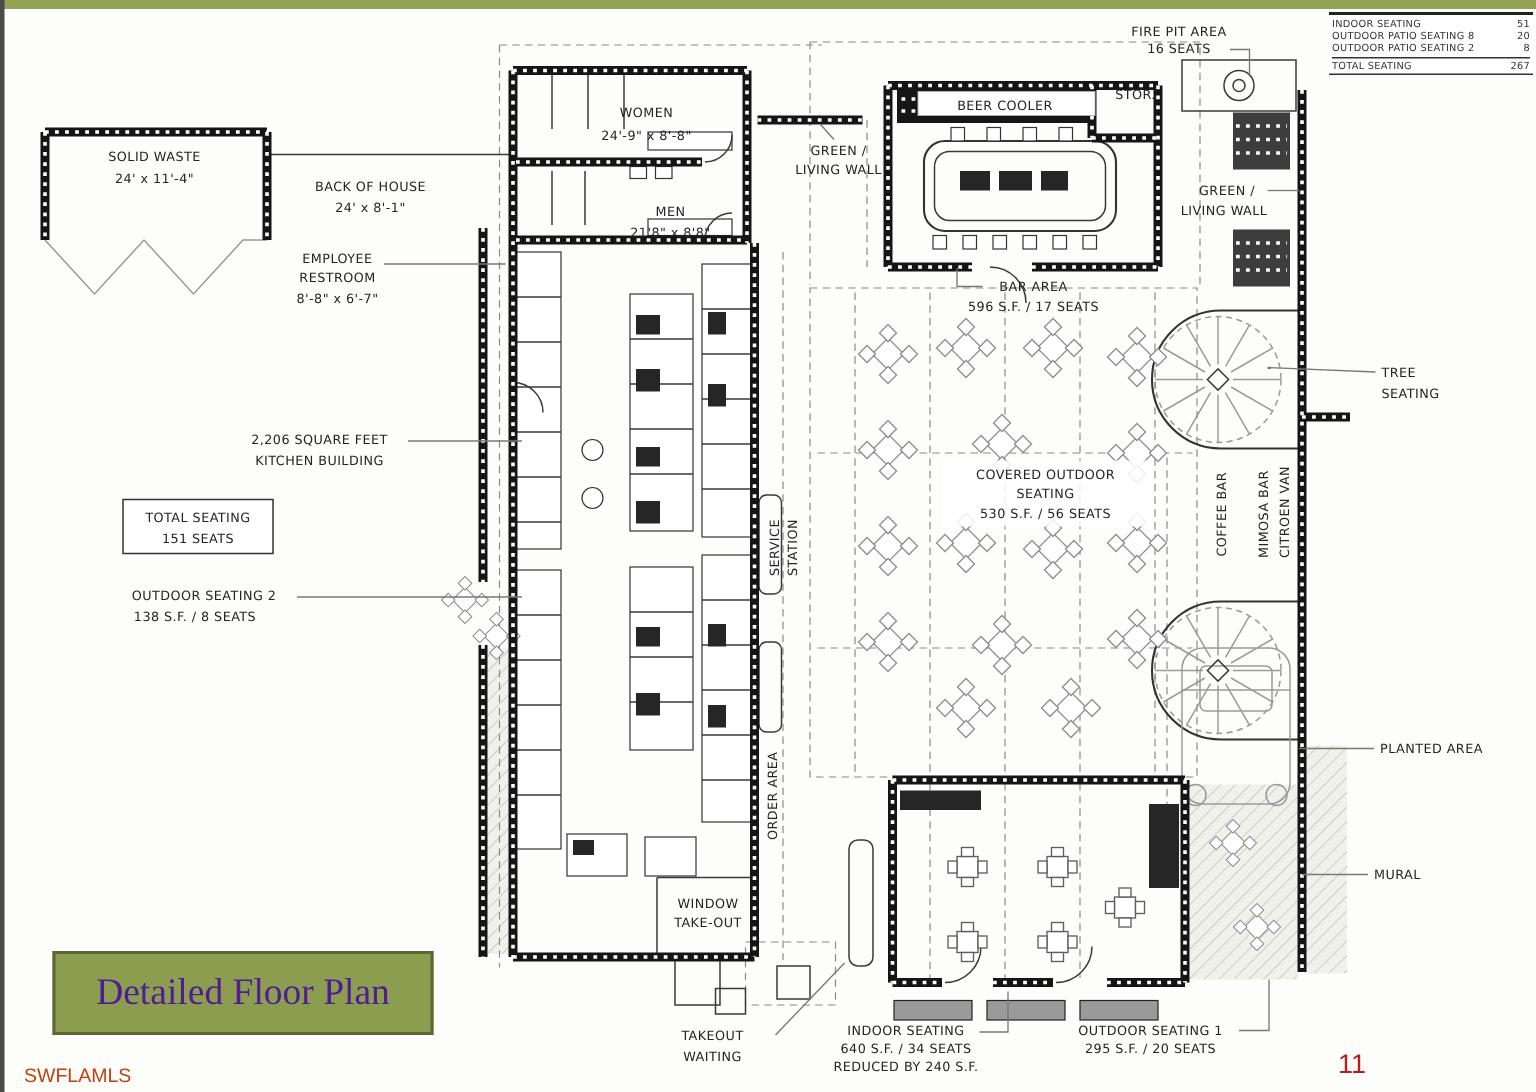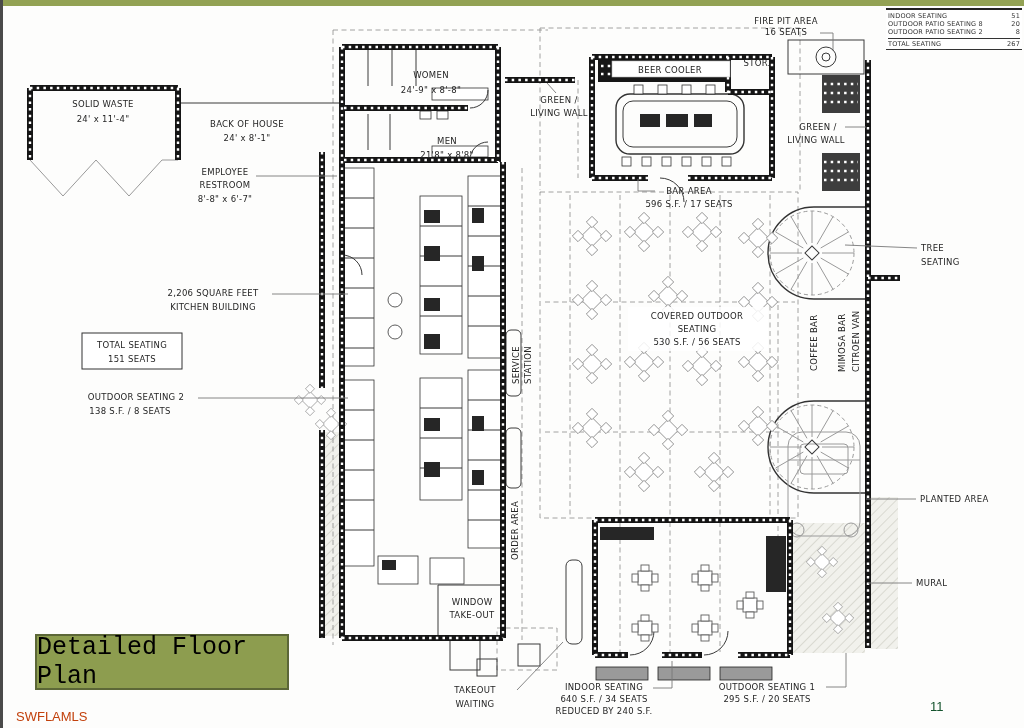--- a/index.html
+++ b/index.html
@@ -28,23 +28,23 @@
   .chip{fill:#fff;opacity:.85}
   
   .sumtbl{position:absolute;right:2px;top:8px;width:132px;border-top:2px solid #222;
           border-bottom:1px solid #333;font-family:"DejaVu Sans",sans-serif;font-size:6.5px;
           color:#333;letter-spacing:.2px;padding:2px 2px 1px 2px;background:#fff}
   .srow{display:flex;justify-content:space-between;line-height:8px}
   .srow.total{border-top:1px solid #333;margin-top:2px;padding-top:1px}
   
   .titlebox{position:absolute;left:35px;top:634px;width:250px;height:52px;background:#8d9d4f;
             border:2px solid #5c6737;display:flex;align-items:center;justify-content:center;
-            color:#000000;font-size:25px;font-family:Liberation Mono, monospace}
+            color:#4c1d95;font-size:25px;font-family:Liberation Serif, serif}
   .watermark{position:absolute;left:16px;top:709px;font-size:13px;color:#c2410c}
-  .pagenum{position:absolute;left:930px;top:699px;font-size:13px;color:#14532d}
+  .pagenum{position:absolute;left:892px;top:699px;font-size:18px;color:#b91c1c}
 </style>
 </head>
 <body>
 
 <div class="topbar"></div>
 <div class="leftbar"></div>
 
 <svg width="1024" height="728" viewBox="0 0 1024 728">
   <defs>
     <pattern id="hatch" width="7" height="7" patternUnits="userSpaceOnUse" patternTransform="rotate(45)">

